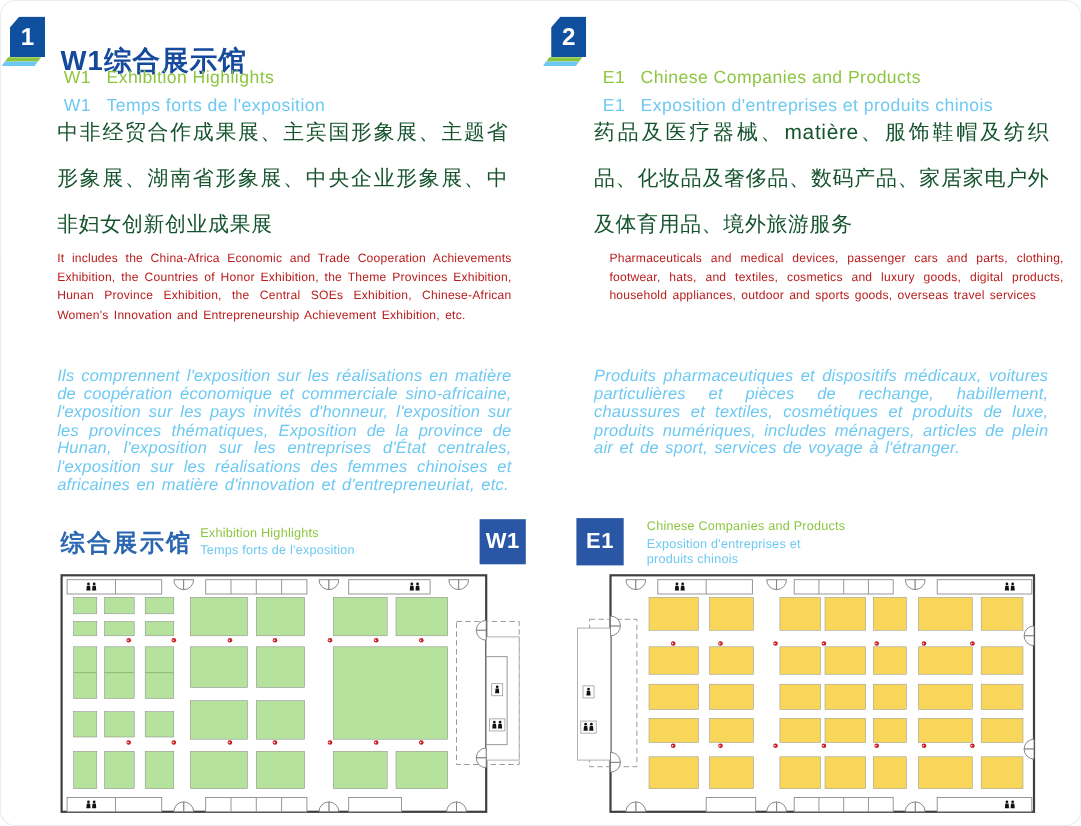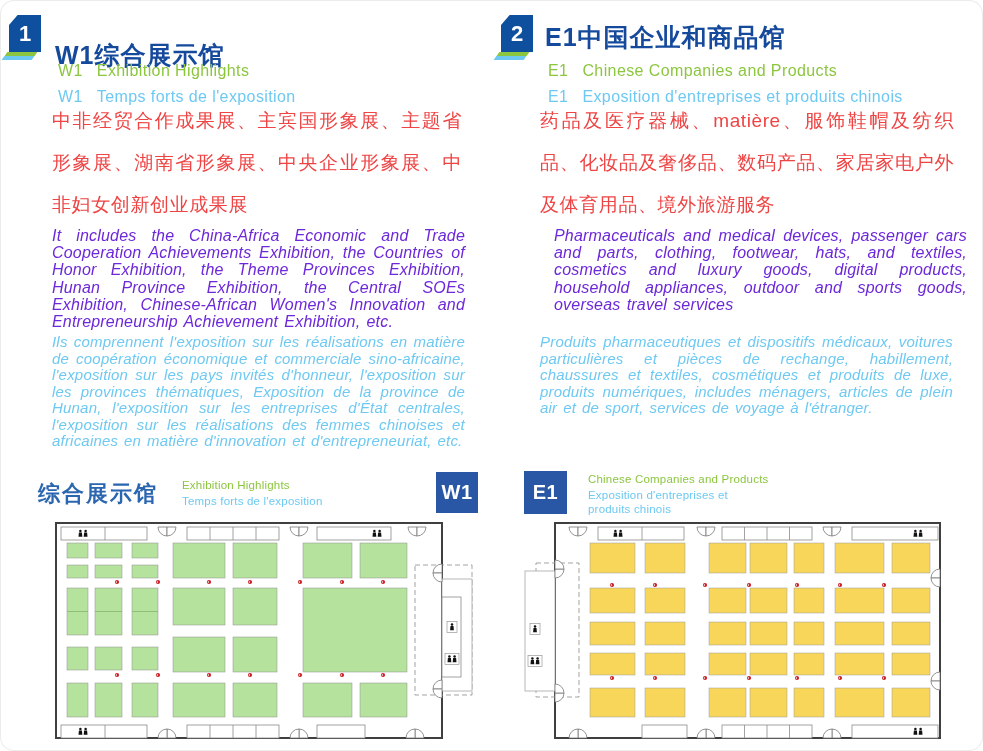--- a/index.html
+++ b/index.html
@@ -15,22 +15,22 @@
     clip-path:polygon(0 27%,27% 0,100% 0,100% 100%,0 100%);
     display:flex;align-items:center;justify-content:center;color:#fff;font-size:22px;font-weight:bold;}
   .num-badge .strip-g{position:absolute;left:0;top:37px;width:30px;height:4px;background:#8cc63f;transform:skewX(-35deg);}
   .num-badge .strip-b{position:absolute;left:-3px;top:41px;width:30px;height:4px;background:#6ec9f2;transform:skewX(-35deg);}
 
   .sec-title{position:absolute;font-size:25px;font-weight:bold;color:#15499c;letter-spacing:1px;white-space:nowrap;}
   .sub-line{position:absolute;font-size:16px;letter-spacing:.4px;display:flex;gap:14px;white-space:nowrap;}
   .sub-line.en{color:#8cc63f;}
   .sub-line.fr{color:#6ec9f2;}
 
-  .p-zh{position:absolute;font-size:19px;line-height:42px;color:#ef4444;letter-spacing:.6px;text-align:justify;}
-  .p-en{position:absolute;font-size:16px;line-height:17.2px;color:#6d28d9;letter-spacing:.2px;word-spacing:1.5px;text-align:justify;text-align-last:left;font-style:italic;}
+  .p-zh{position:absolute;font-size:19px;line-height:42px;color:#14532d;letter-spacing:.6px;text-align:justify;}
+  .p-en{position:absolute;font-size:11px;line-height:17.2px;color:#b91c1c;letter-spacing:.2px;word-spacing:1.5px;text-align:justify;text-align-last:left;}
   .p-fr{position:absolute;font-size:15px;line-height:16.5px;color:#6ec9f2;letter-spacing:.2px;word-spacing:1.5px;text-align:justify;text-align-last:left;font-style:italic;}
 
   .plan-zh{position:absolute;font-size:22px;font-weight:bold;color:#2b66b0;letter-spacing:2px;white-space:nowrap;}
   .plan-lbl-en{position:absolute;font-size:11.5px;color:#8cc63f;letter-spacing:.2px;}
   .plan-lbl-fr{position:absolute;font-size:11.5px;color:#6ec9f2;letter-spacing:.2px;line-height:14px;}
   .plan-badge{position:absolute;background:#2a57a5;color:#fff;font-weight:bold;font-size:20px;
     display:flex;align-items:center;justify-content:center;letter-spacing:.5px;}
   .plan-svg{position:absolute;}
 </style>
 </head>
@@ -76,21 +76,21 @@
       <span>Exhibition Highlights</span>
     </div>
     <div class="sub-line fr" style="left:58px;top:88px;">
       <span>W1</span>
       <span>Temps forts de l'exposition</span>
     </div>
     <p class="p-zh" style="left:52px;top:100px;width:410px;margin:0;">中非经贸合作成果展、主宾国形象展、主题省形象展、湖南省形象展、中央企业形象展、中非妇女创新创业成果展</p>
     <p class="p-en" style="left:52px;top:227px;width:413px;margin:0;">It includes the China-Africa Economic and Trade Cooperation Achievements Exhibition, the Countries of Honor Exhibition, the Theme Provinces Exhibition, Hunan Province Exhibition, the Central SOEs Exhibition, Chinese-African Women's Innovation and Entrepreneurship Achievement Exhibition, etc.</p>
     <p class="p-fr" style="left:52px;top:334px;width:413px;margin:0;">Ils comprennent l'exposition sur les réalisations en matière de coopération économique et commerciale sino-africaine, l'exposition sur les pays invités d'honneur, l'exposition sur les provinces thématiques, Exposition de la province de Hunan, l'exposition sur les entreprises d'État centrales, l'exposition sur les réalisations des femmes chinoises et africaines en matière d'innovation et d'entrepreneuriat, etc.</p>
 
-    <div class="plan-zh" style="left:38px;top:479px;">综合展示馆</div>
+    <div class="plan-zh" style="left:55px;top:479px;">综合展示馆</div>
     <div class="plan-lbl-en" style="left:182px;top:479px;">Exhibition Highlights</div>
     <div class="plan-lbl-fr" style="left:182px;top:494px;">Temps forts de l'exposition</div>
     <div class="plan-badge" style="left:436px;top:472px;width:42px;height:41px;">W1</div>
 
     <svg id="w1-plan-svg" class="plan-svg" style="left:45px;top:521px;" width="435" height="223" viewBox="0 0 435 223">
 
       <rect x="11" y="2" width="386" height="215" fill="#ffffff" stroke="#3f3f3f" stroke-width="2"></rect>
 
       <g fill="#ffffff" stroke="#8a8a8a" stroke-width="0.8">
         <rect x="16" y="6" width="86" height="13"></rect>
@@ -196,21 +196,20 @@
         </g>
     </svg>
   </section>
 
   <section class="col right">
     <div class="num-badge" style="left:6px;top:15px;">
       <div class="face">2</div>
       <div class="strip-g"></div>
       <div class="strip-b"></div>
     </div>
-    <h1 class="sec-title" style="left:53px;top:21px;margin:0;">E1中国企业和商品馆</h1>
     <div class="sub-line en" style="left:56px;top:62px;">
       <span>E1</span>
       <span>Chinese Companies and Products</span>
     </div>
     <div class="sub-line fr" style="left:56px;top:88px;">
       <span>E1</span>
       <span>Exposition d'entreprises et produits chinois</span>
     </div>
     <p class="p-zh" style="left:48px;top:100px;width:414px;margin:0;">药品及医疗器械、matière、服饰鞋帽及纺织品、化妆品及奢侈品、数码产品、家居家电户外及体育用品、境外旅游服务</p>
     <p class="p-en" style="left:62px;top:227px;width:413px;margin:0;">Pharmaceuticals and medical devices, passenger cars and parts, clothing, footwear, hats, and textiles, cosmetics and luxury goods, digital products, household appliances, outdoor and sports goods, overseas travel services</p>

